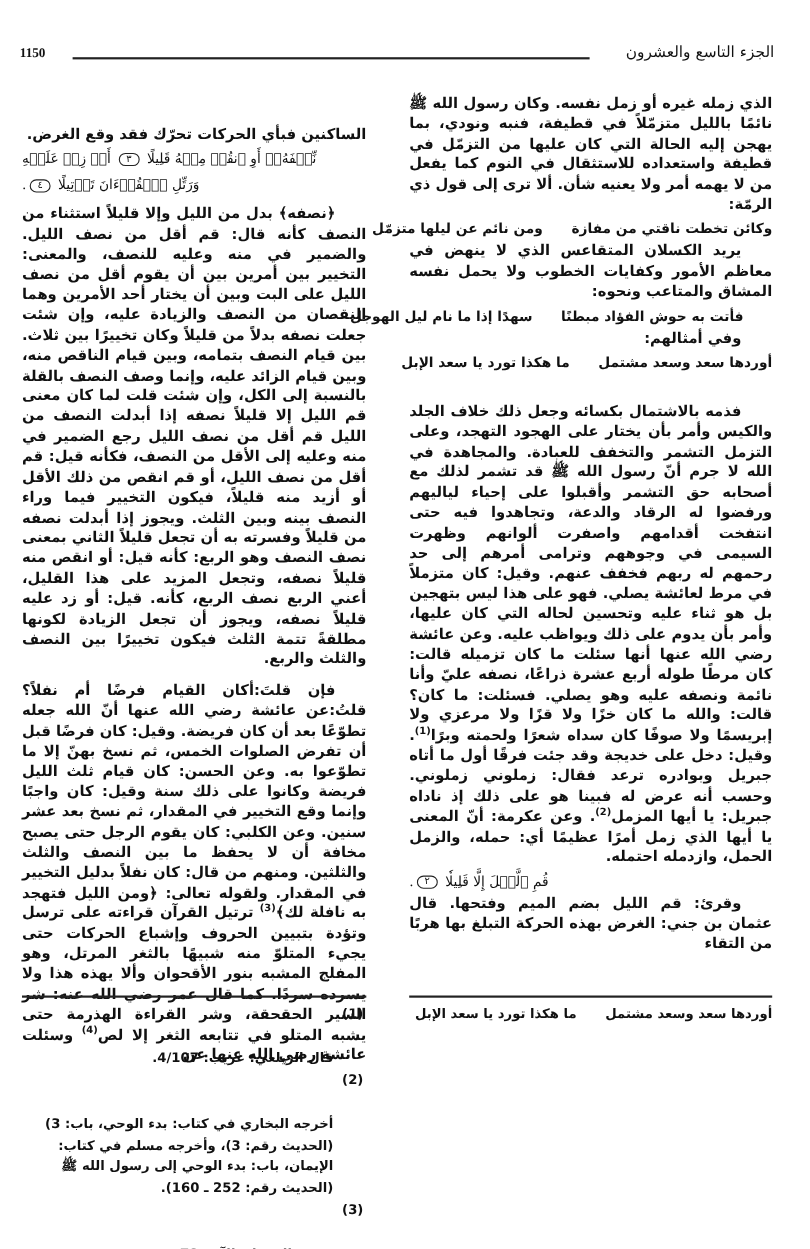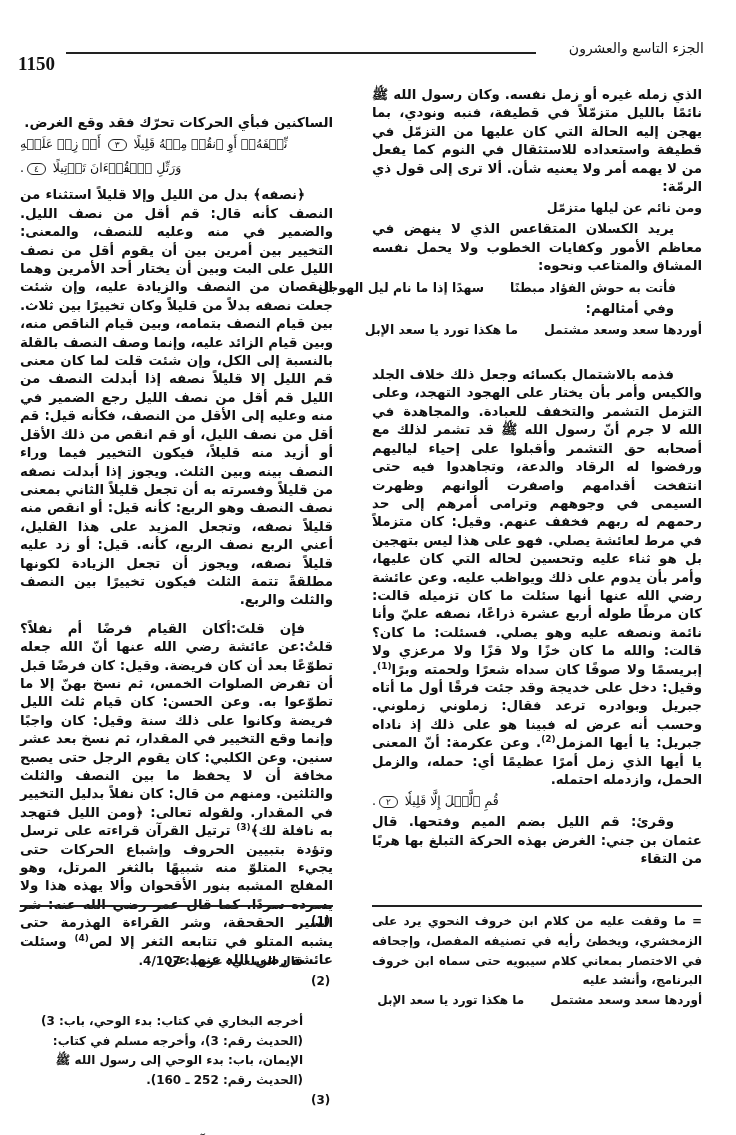--- a/index.html
+++ b/index.html
@@ -3,21 +3,21 @@
 <meta charset="utf-8">
 <style>
   html, body { margin:0; padding:0; background:#ffffff; }
   body { width:736px; height:1135px; position:relative; overflow:hidden;
          font-family:"DejaVu Sans","Liberation Sans",sans-serif; color:#111; }
   .page { position:absolute; left:0; top:0; width:736px; height:1135px; }
 
   .header { position:absolute; top:38px; left:18px; width:686px; height:22px; direction:rtl; }
   .header .title { position:absolute; right:0; top:0; font-weight:normal; font-size:14px; line-height:20px; }
   .header .rule { position:absolute; right:168px; left:48px; top:14px; border-top:2px solid #222; }
-  .header .pagenum { position:absolute; left:0; top:0; font-family:"Liberation Serif",serif; font-weight:bold; font-size:19px; line-height:20px; direction:ltr;margin-top:16px; }
+  .header .pagenum { position:absolute; left:0; top:0; font-family:"Liberation Serif",serif; font-weight:bold; font-size:12px; line-height:20px; direction:ltr; }
 
   .col { position:absolute; top:86px; direction:rtl; text-align:justify; font-size:13.4px; line-height:18.4px; font-weight:bold; }
   .col.right { left:372px; width:330px; }
   .col.left  { left:20px;  width:313px;margin-top:28px; }
   .col p { margin:0; }
   .col p.indent { text-indent:28px; }
   .col p.gap { margin-top:10px; }
   .verse-line { display:flex; justify-content:flex-start; gap:26px; font-size:12.5px; line-height:20px; margin:2px 0; white-space:nowrap; }
   .verse-line.indented { padding-right:26px; }
   .quran { font-family:"DejaVu Serif","Liberation Serif",serif; font-weight:normal; font-size:12.5px; text-align:left; padding-right:26px; line-height:24px; }
@@ -44,20 +44,21 @@
 
   <div class="header">
     <span class="title">الجزء التاسع والعشرون</span>
     <div class="rule"></div>
     <span class="pagenum">1150</span>
   </div>
 
   <div class="col right">
     <p>الذي زمله غيره أو زمل نفسه. وكان رسول الله ﷺ نائمًا بالليل متزمّلاً في قطيفة، فنبه ونودي، بما يهجن إليه الحالة التي كان عليها من التزمّل في قطيفة واستعداده للاستثقال في النوم كما يفعل من لا يهمه أمر ولا يعنيه شأن. ألا ترى إلى قول ذي الرمّة:</p>
     <div class="verse-line">
+      <span>وكائن تخطت ناقتي من مفازة</span>
       <span>ومن نائم عن ليلها متزمّل</span>
     </div>
     <p class="indent">يريد الكسلان المتقاعس الذي لا ينهض في معاظم الأمور وكفايات الخطوب ولا يحمل نفسه المشاق والمتاعب ونحوه:</p>
     <div class="verse-line indented">
       <span>فأتت به حوش الفؤاد مبطنًا</span>
       <span>سهدًا إذا ما نام ليل الهوجل</span>
     </div>
     <p class="indent">وفي أمثالهم:</p>
     <div class="verse-line">
       <span>أوردها سعد وسعد مشتمل</span>
@@ -80,23 +81,20 @@
       <span class="ayah-mark">٤</span><span>.</span>
     </div>
     <p class="indent" style="margin-top:6px;"><span class="bracket-word">﴿نصفه﴾</span><span> بدل من الليل وإلا قليلاً استثناء من النصف كأنه قال: قم أقل من نصف الليل. والضمير في منه وعليه للنصف، والمعنى: التخيير بين أمرين بين أن يقوم أقل من نصف الليل على البت وبين أن يختار أحد الأمرين وهما النقصان من النصف والزيادة عليه، وإن شئت جعلت نصفه بدلاً من قليلاً وكان تخييرًا بين ثلاث. بين قيام النصف بتمامه، وبين قيام الناقص منه، وبين قيام الزائد عليه، وإنما وصف النصف بالقلة بالنسبة إلى الكل، وإن شئت قلت لما كان معنى قم الليل إلا قليلاً نصفه إذا أبدلت النصف من الليل قم أقل من نصف الليل رجع الضمير في منه وعليه إلى الأقل من النصف، فكأنه قيل: قم أقل من نصف الليل، أو قم انقص من ذلك الأقل أو أزيد منه قليلاً، فيكون التخيير فيما وراء النصف بينه وبين الثلث. ويجوز إذا أبدلت نصفه من قليلاً وفسرته به أن تجعل قليلاً الثاني بمعنى نصف النصف وهو الربع: كأنه قيل: أو انقص منه قليلاً نصفه، وتجعل المزيد على هذا القليل، أعني الربع نصف الربع، كأنه. قيل: أو زد عليه قليلاً نصفه، ويجوز أن تجعل الزيادة لكونها مطلقةً تتمة الثلث فيكون تخييرًا بين النصف والثلث والربع.</span></p>
     <p class="indent gap"><span>فإن قلتَ:</span><span>أكان القيام فرضًا أم نفلاً؟</span> <span>قلتُ:</span><span>عن عائشة رضي الله عنها أنّ الله جعله تطوّعًا بعد أن كان فريضة. وقيل: كان فرضًا قبل أن تفرض الصلوات الخمس، ثم نسخ بهنّ إلا ما تطوّعوا به. وعن الحسن: كان قيام ثلث الليل فريضة وكانوا على ذلك سنة وقيل: كان واجبًا وإنما وقع التخيير في المقدار، ثم نسخ بعد عشر سنين. وعن الكلبي: كان يقوم الرجل حتى يصبح مخافة أن لا يحفظ ما بين النصف والثلث والثلثين. ومنهم من قال: كان نفلاً بدليل التخيير في المقدار. ولقوله تعالى: ﴿ومن الليل فتهجد به نافلة لك﴾</span><sup>(3)</sup><span> ترتيل القرآن قراءته على ترسل وتؤدة بتبيين الحروف وإشباع الحركات حتى يجيء المتلوّ منه شبيهًا بالثغر المرتل، وهو المفلج المشبه بنور الأقحوان وألا يهذه هذا ولا يسرده سردًا. كما قال عمر رضي الله عنه: شر السير الحقحقة، وشر القراءة الهذرمة حتى يشبه المتلو في تتابعه الثغر إلا لص</span><sup>(4)</sup><span> وسئلت عائشة رضي الله عنها عن</span></p>
   </div>
 
   <div class="fn-rule-left"></div>
   <div class="fn-rule-right"></div>
 
   <div class="fn right">
-    <div>
-      <span class="cont-mark">=</span><span>ما وقفت عليه من كلام ابن خروف النحوي يرد على الزمخشري، ويخطئ رأيه في تصنيفه المفصل، وإجحافه في الاختصار بمعاني كلام سيبويه حتى سماه ابن خروف البرنامج، وأنشد عليه</span>
-    </div>
     <div class="fverse">
       <span>أوردها سعد وسعد مشتمل</span>
       <span>ما هكذا تورد يا سعد الإبل</span>
     </div>
   </div>
 
   <div class="fn left">
     <div class="fn-item">
       <span class="fn-num">(1)</span>
       <span class="fn-text">قال الزيلعي: غريب: 4/107.</span>

